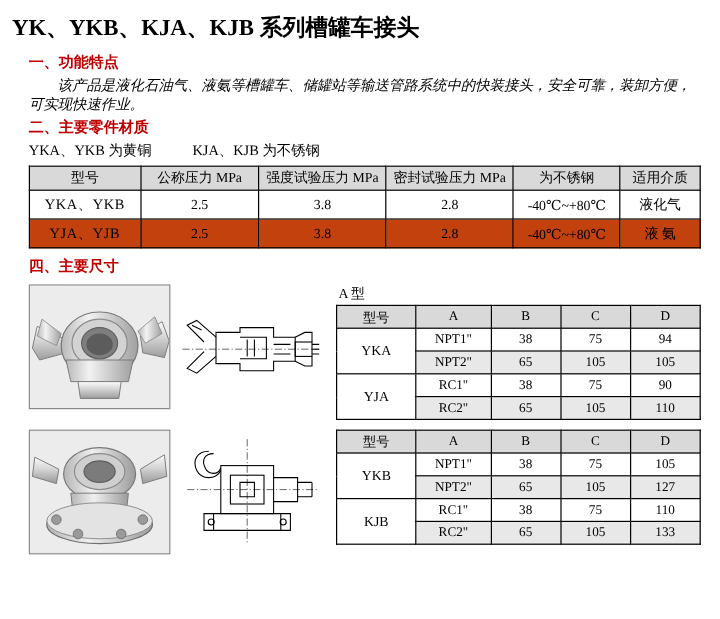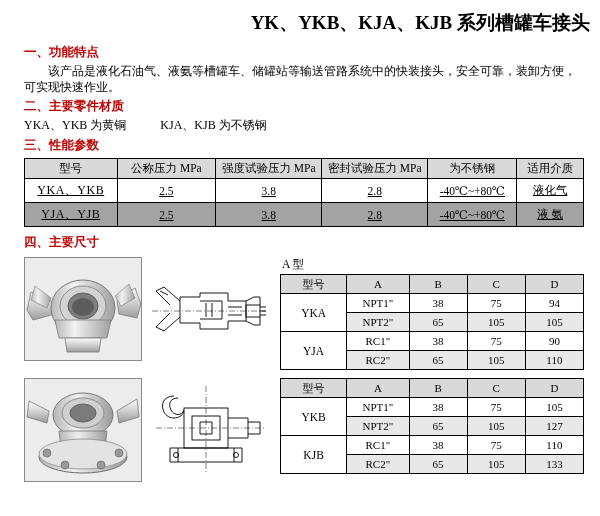--- a/index.html
+++ b/index.html
@@ -16,40 +16,41 @@
     position: relative;
   }
   .page {
     width: 600px;
     height: 516px;
     position: relative;
     box-sizing: border-box;
     padding: 6px 10px 0 10px;
   }
   .title {
-    text-align: right;
+    text-align: left;
     font-size: 19px;
     font-weight: bold;
     letter-spacing: 0px;
     margin: 4px 0 8px 0;
     font-family: "Liberation Serif", "DejaVu Serif", serif;
   }
   .section-head {
     color: #c00000;
     font-weight: bold;
     font-size: 12.5px;
     margin: 3px 0 2px 14px;
     font-family: "Liberation Sans", sans-serif;
   }
   .para {
     font-size: 12px;
     line-height: 16px;
     margin: 0 6px 0 14px;
     text-indent: 0;
     font-family: "Liberation Serif", "DejaVu Serif", serif;
+    font-style: italic;
   }
   .para.indent {
     text-indent: 24px;
   }
   .material-line {
     font-size: 12px;
     margin: 0 0 0 14px;
     font-family: "Liberation Serif", "DejaVu Serif", serif;
   }
   .material-line .gap {
@@ -76,24 +77,23 @@
   }
   #perf-table th {
     background: #d9d9d9;
     height: 19px;
     font-size: 11.5px;
     padding: 0 2px;
   }
   #perf-table td {
     height: 23px;
     background: #ffffff;
-    text-decoration: underline;
   }
   #perf-table tr.shaded td {
-    background: #a3a3a3;
+    background: #c2410c;
   }
   #perf-table td.model {
     font-size: 12px;
     letter-spacing: 0.5px;
   }
 
   
   .dims-area {
     position: relative;
     margin-top: 6px;
@@ -164,21 +164,20 @@
   <div class="section-head">一、功能特点</div>
   <div class="para indent">该产品是液化石油气、液氨等槽罐车、储罐站等输送管路系统中的快装接头，安全可靠，装卸方便，可实现快速作业。</div>
 
   <div class="section-head">二、主要零件材质</div>
   <div class="material-line">
     <span>YKA、YKB 为黄铜</span>
     <span class="gap"></span>
     <span>KJA、KJB 为不锈钢</span>
   </div>
 
-  <div class="section-head">三、性能参数</div>
 
   <table class="tbl" id="perf-table">
     <thead>
       <tr>
         <th style="width:92px">型号</th>
         <th style="width:100px">公称压力 MPa</th>
         <th style="width:108px">强度试验压力 MPa</th>
         <th style="width:108px">密封试验压力 MPa</th>
         <th style="width:86px">为不锈钢</th>
         <th style="width:66px">适用介质</th>

